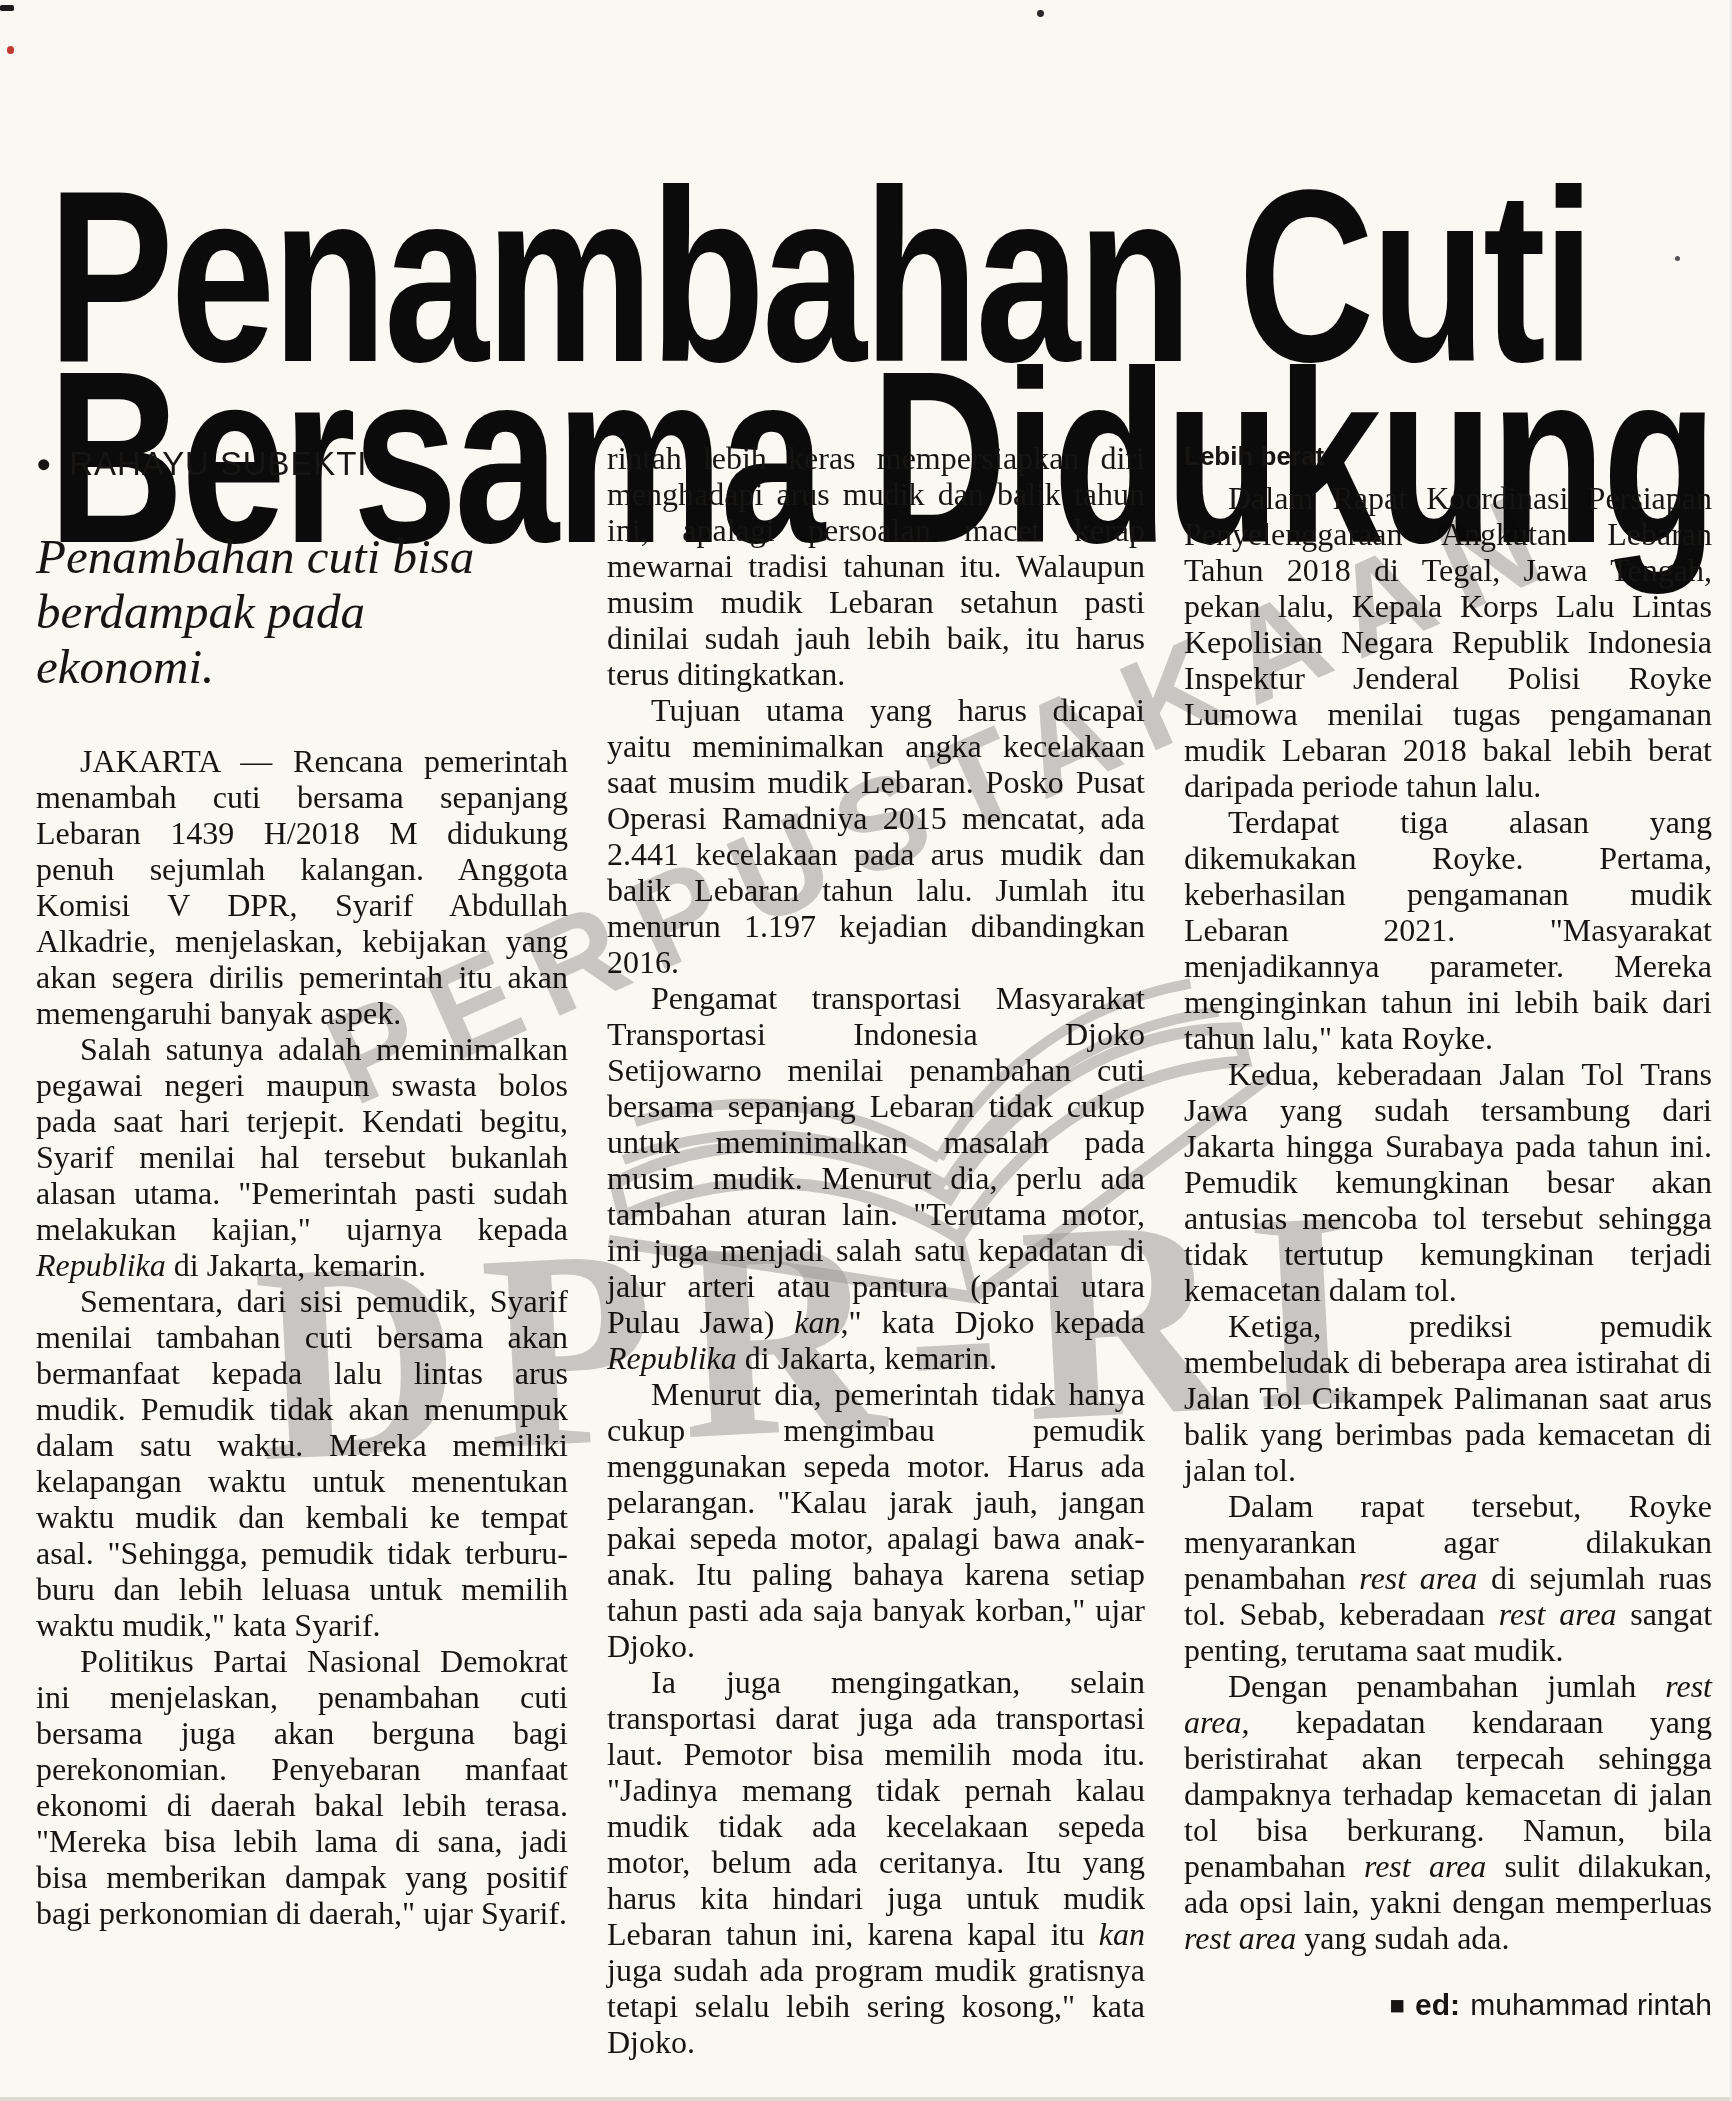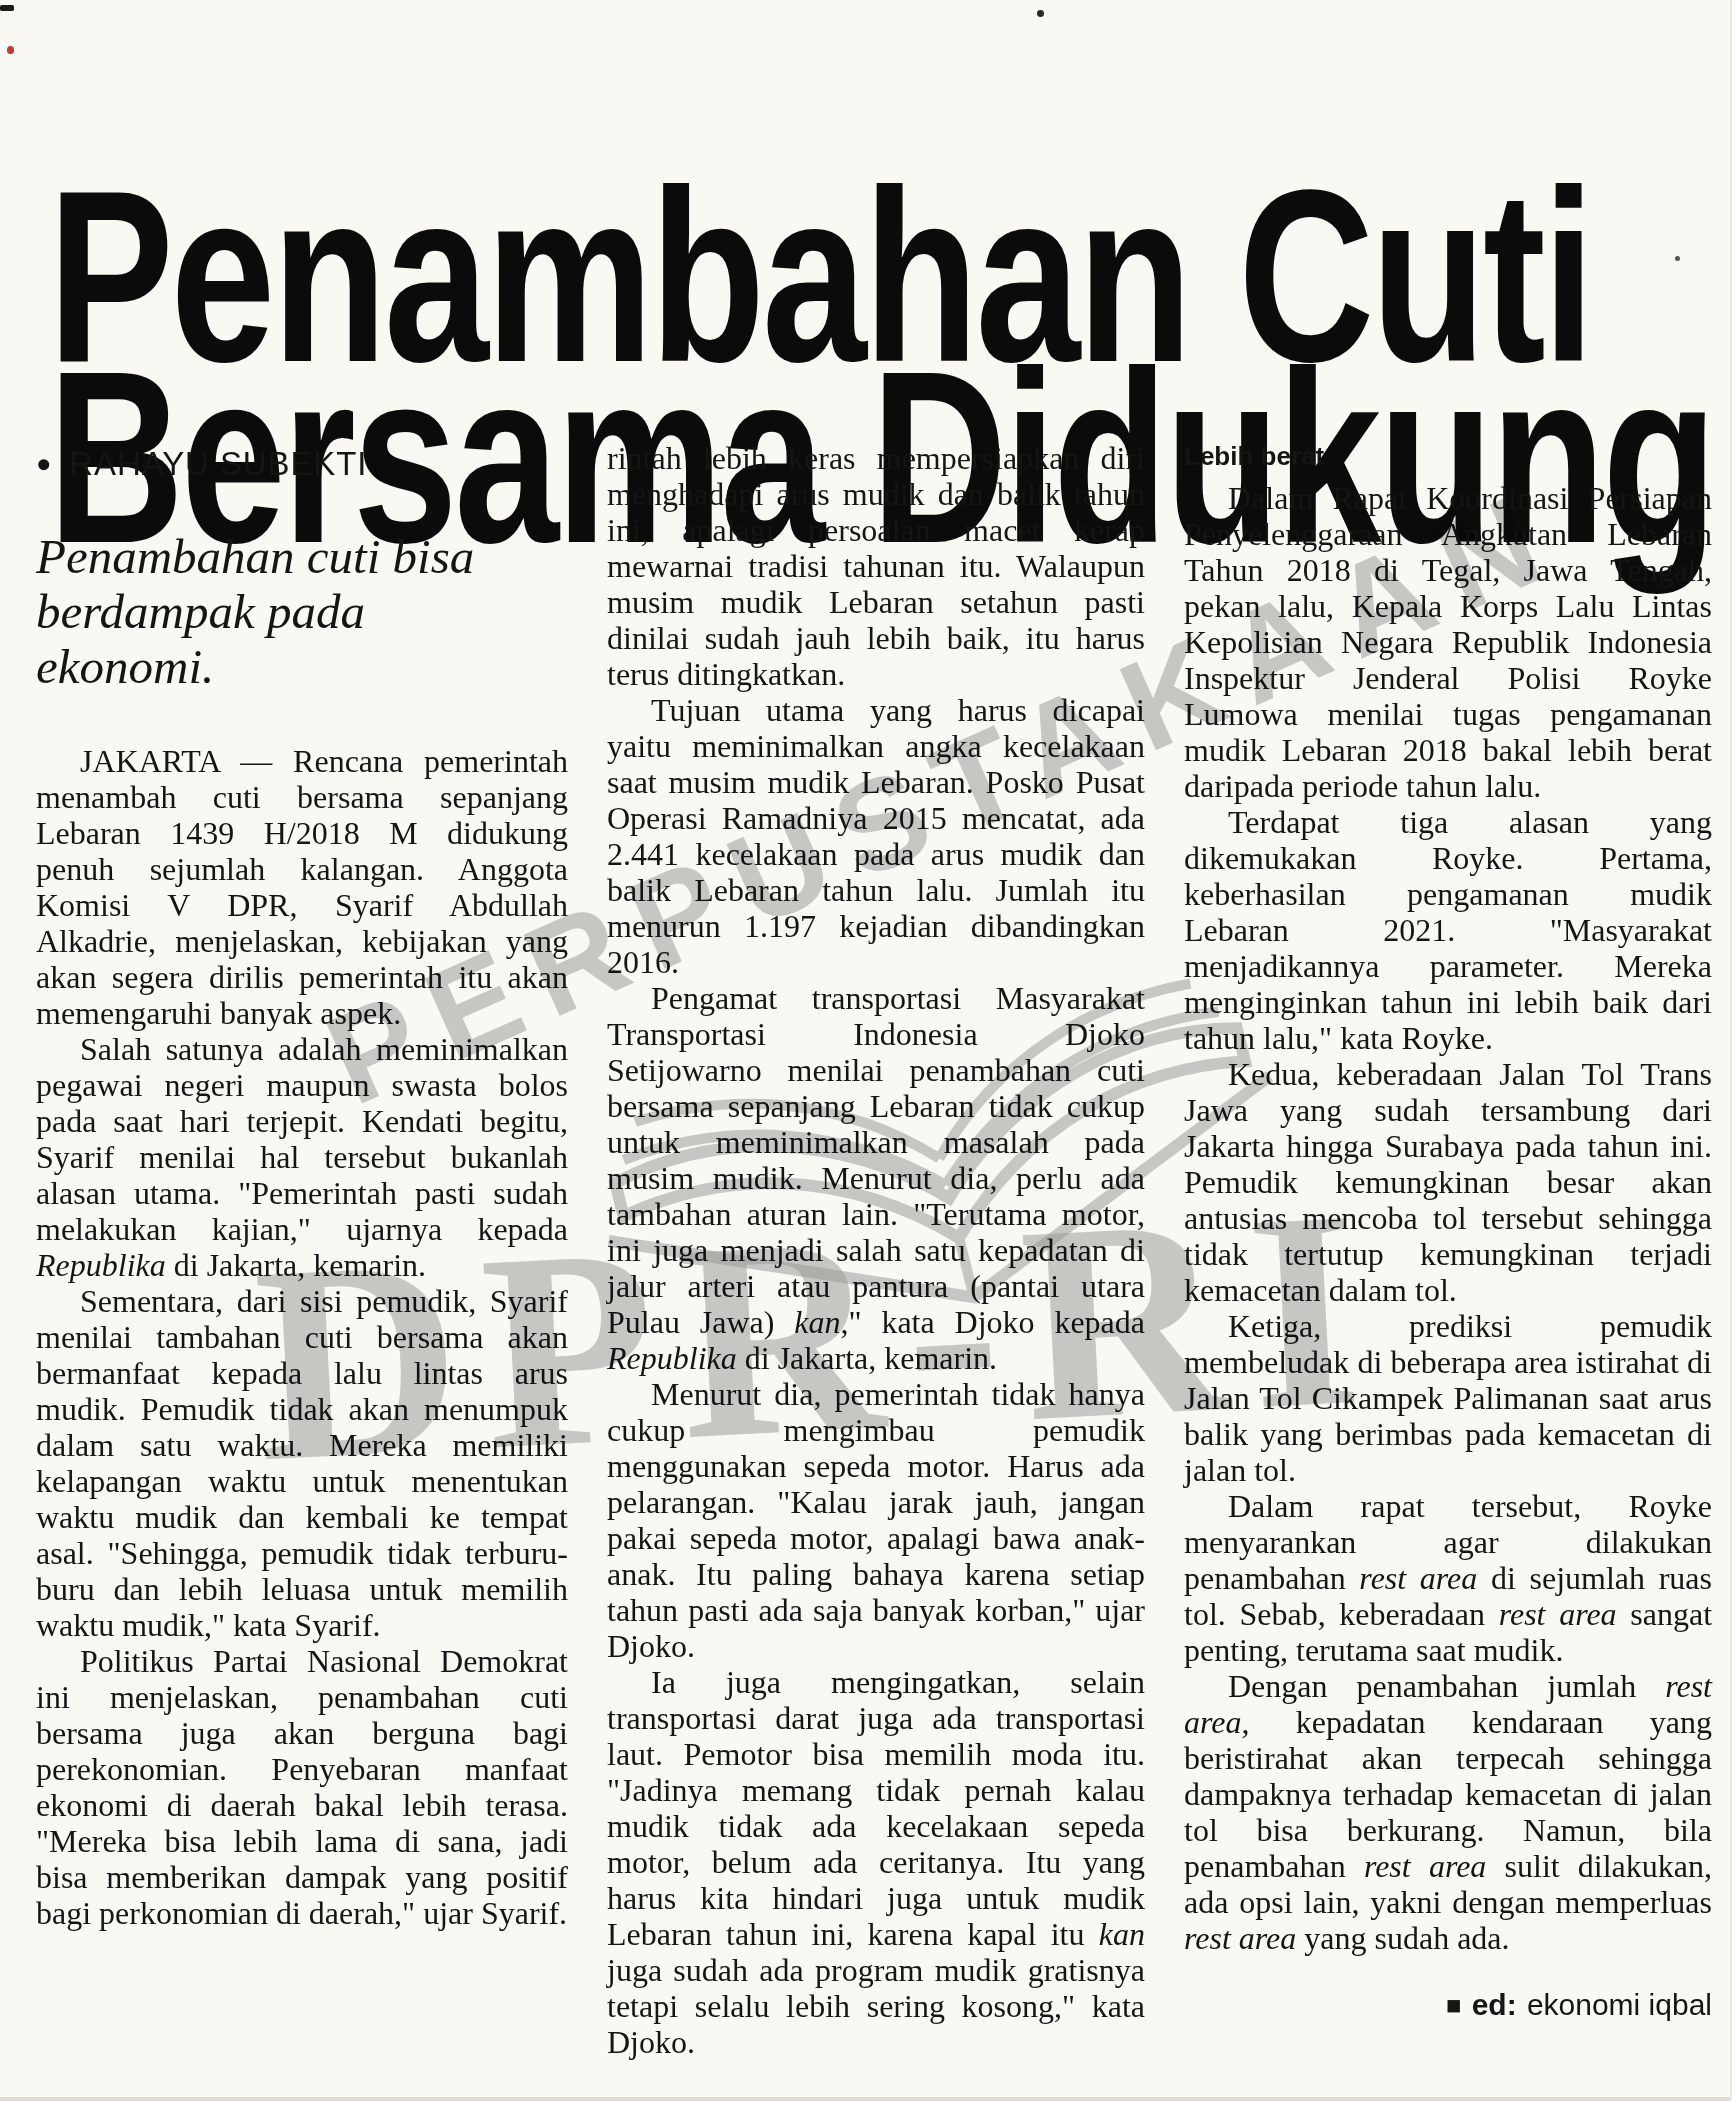--- a/index.html
+++ b/index.html
@@ -146,21 +146,21 @@
         <p class="body-p">Dalam Rapat Koordinasi Persiapan Penyelenggaraan Angkutan Lebaran Tahun 2018 di Tegal, Jawa Tengah, pekan lalu, Kepala Korps Lalu Lintas Kepolisian Negara Republik Indonesia Inspektur Jenderal Polisi Royke Lumowa menilai tugas pengamanan mudik Lebaran 2018 bakal lebih berat daripada periode tahun lalu.</p>
         <p class="body-p">Terdapat tiga alasan yang dikemukakan Royke. Pertama, keberhasilan pengamanan mudik Lebaran 2021. "Masyarakat menjadikannya parameter. Mereka menginginkan tahun ini lebih baik dari tahun lalu," kata Royke.</p>
         <p class="body-p">Kedua, keberadaan Jalan Tol Trans Jawa yang sudah tersambung dari Jakarta hingga Surabaya pada tahun ini. Pemudik kemungkinan besar akan antusias mencoba tol tersebut sehingga tidak tertutup kemungkinan terjadi kemacetan dalam tol.</p>
         <p class="body-p">Ketiga, prediksi pemudik membeludak di beberapa area istirahat di Jalan Tol Cikampek Palimanan saat arus balik yang berimbas pada kemacetan di jalan tol.</p>
         <p class="body-p">Dalam rapat tersebut, Royke menyarankan agar dilakukan penambahan <i>rest area</i> di sejumlah ruas tol. Sebab, keberadaan <i>rest area</i> sangat penting, terutama saat mudik.</p>
         <p class="body-p">Dengan penambahan jumlah <i>rest area</i>, kepadatan kendaraan yang beristirahat akan terpecah sehingga dampaknya terhadap kemacetan di jalan tol bisa berkurang. Namun, bila penambahan <i>rest area</i> sulit dilakukan, ada opsi lain, yakni dengan memperluas <i>rest area</i> yang sudah ada.</p>
       </div>
     <div class="editor-line">
       <span class="sq">■</span>
       <span class="ed-label">ed:</span>
-      <span>ekonomi iqbal</span>
+      <span>muhammad rintah</span>
     </div>
   </div>
 
 </div>
 
 <div class="watermark">
   <div class="wm-perpus">PERPUSTAKAAN</div>
   <svg class="wm-book" viewBox="0 0 240 150" fill="none">
     <path d="M120 112 C 92 84, 58 76, 26 82 L26 72 C 58 64, 94 74, 120 100 C 146 74, 182 64, 214 72 L214 82 C 182 76, 148 84, 120 112 Z" stroke="#9a9a9a" stroke-width="3.5"></path>
     <path d="M120 96 C 95 72, 62 62, 30 66" stroke="#9a9a9a" stroke-width="3"></path>

